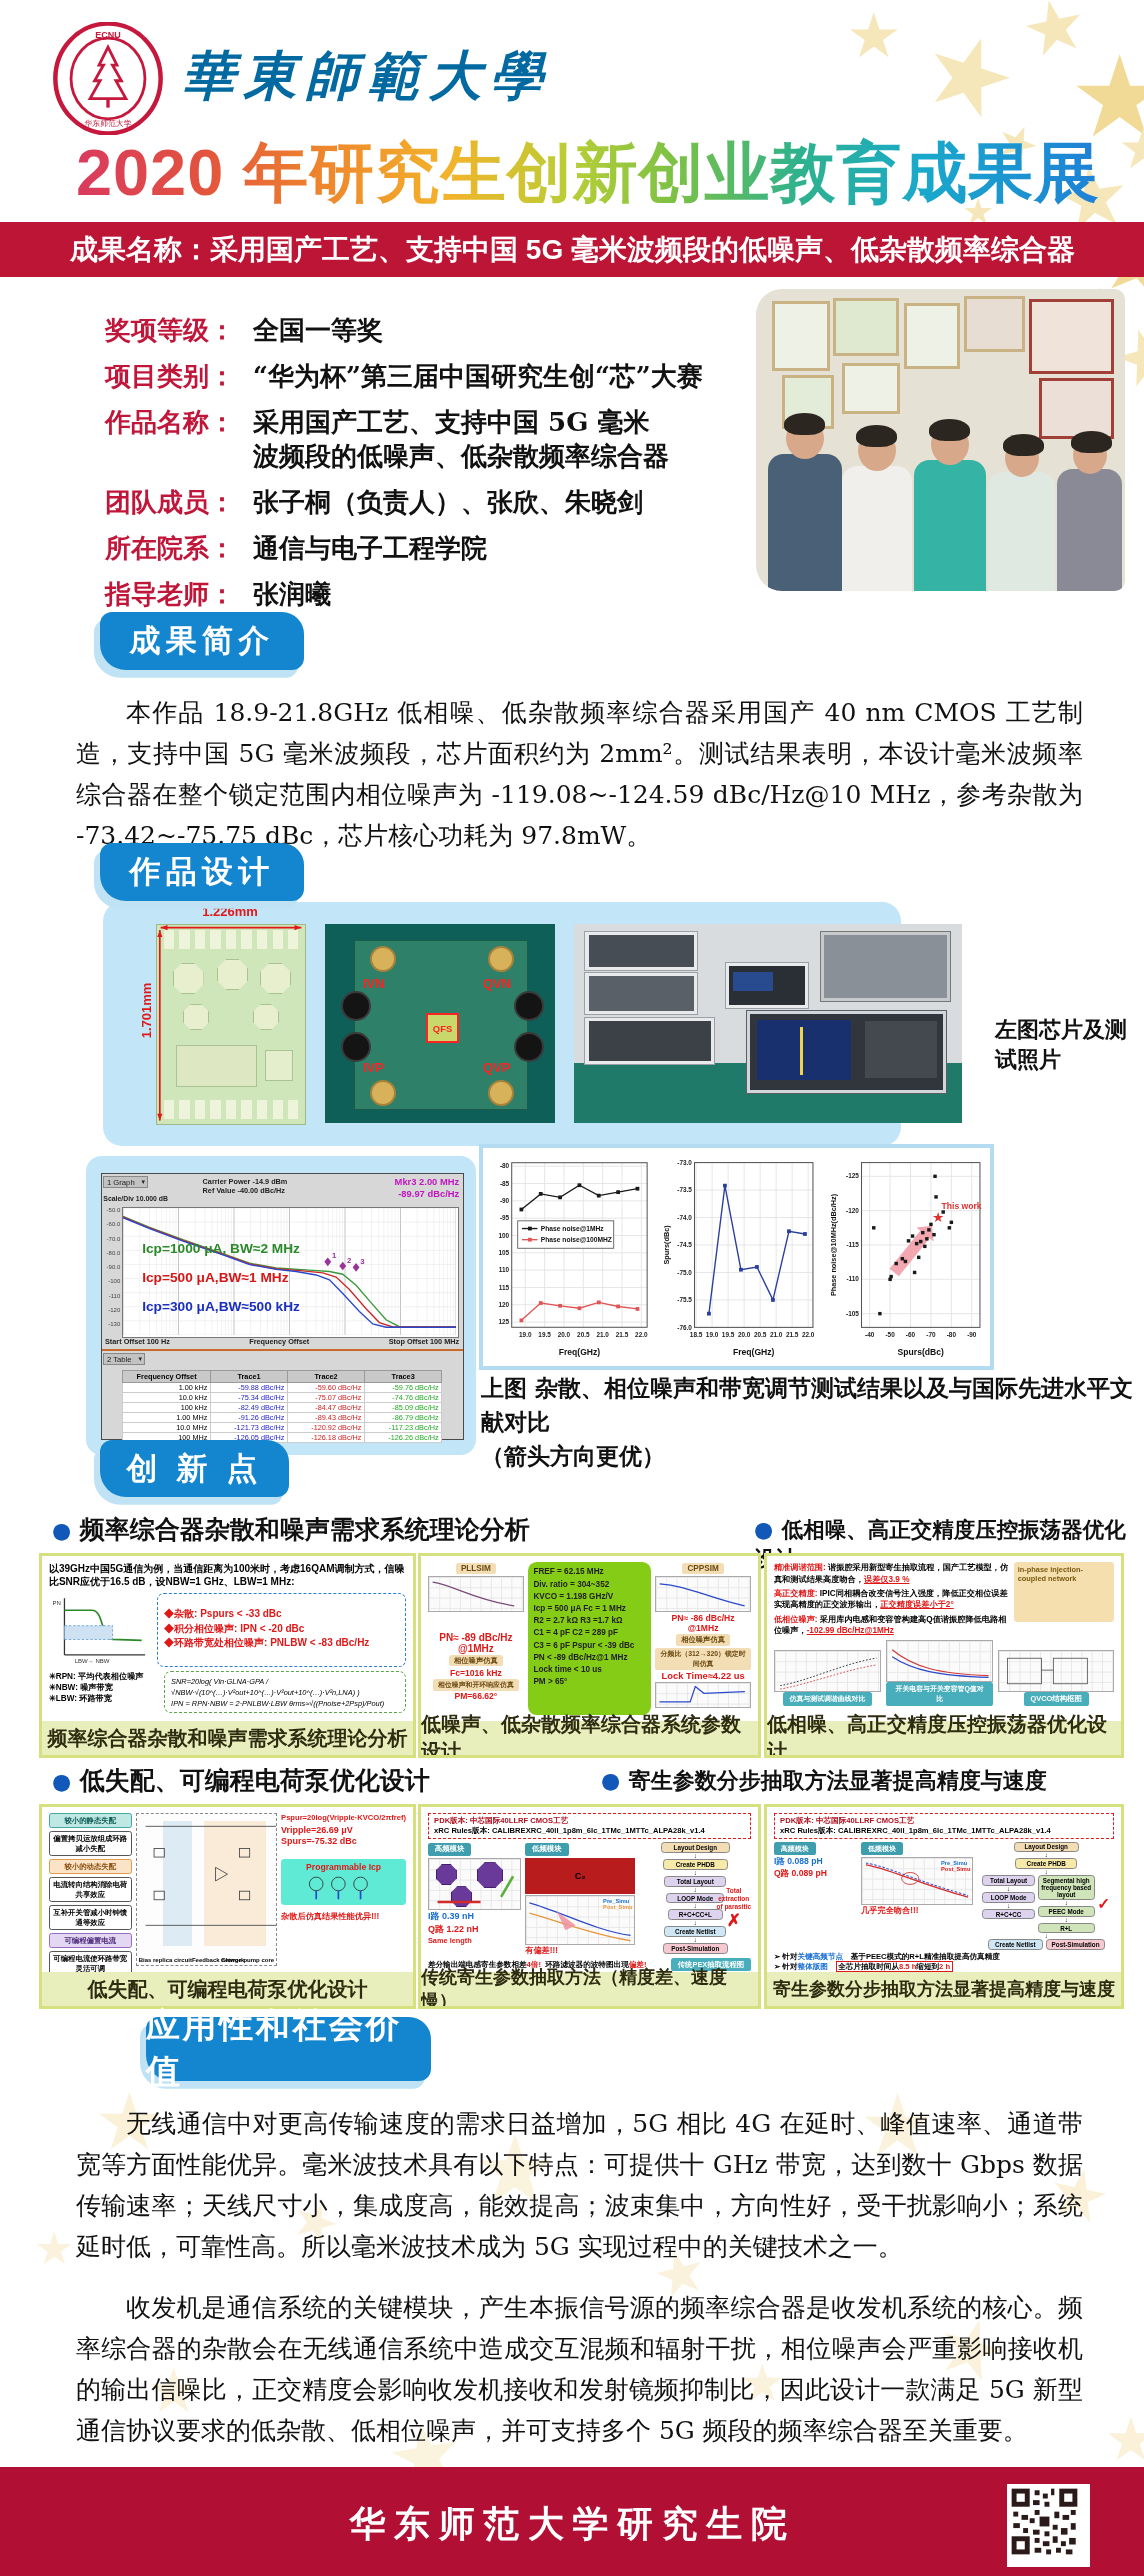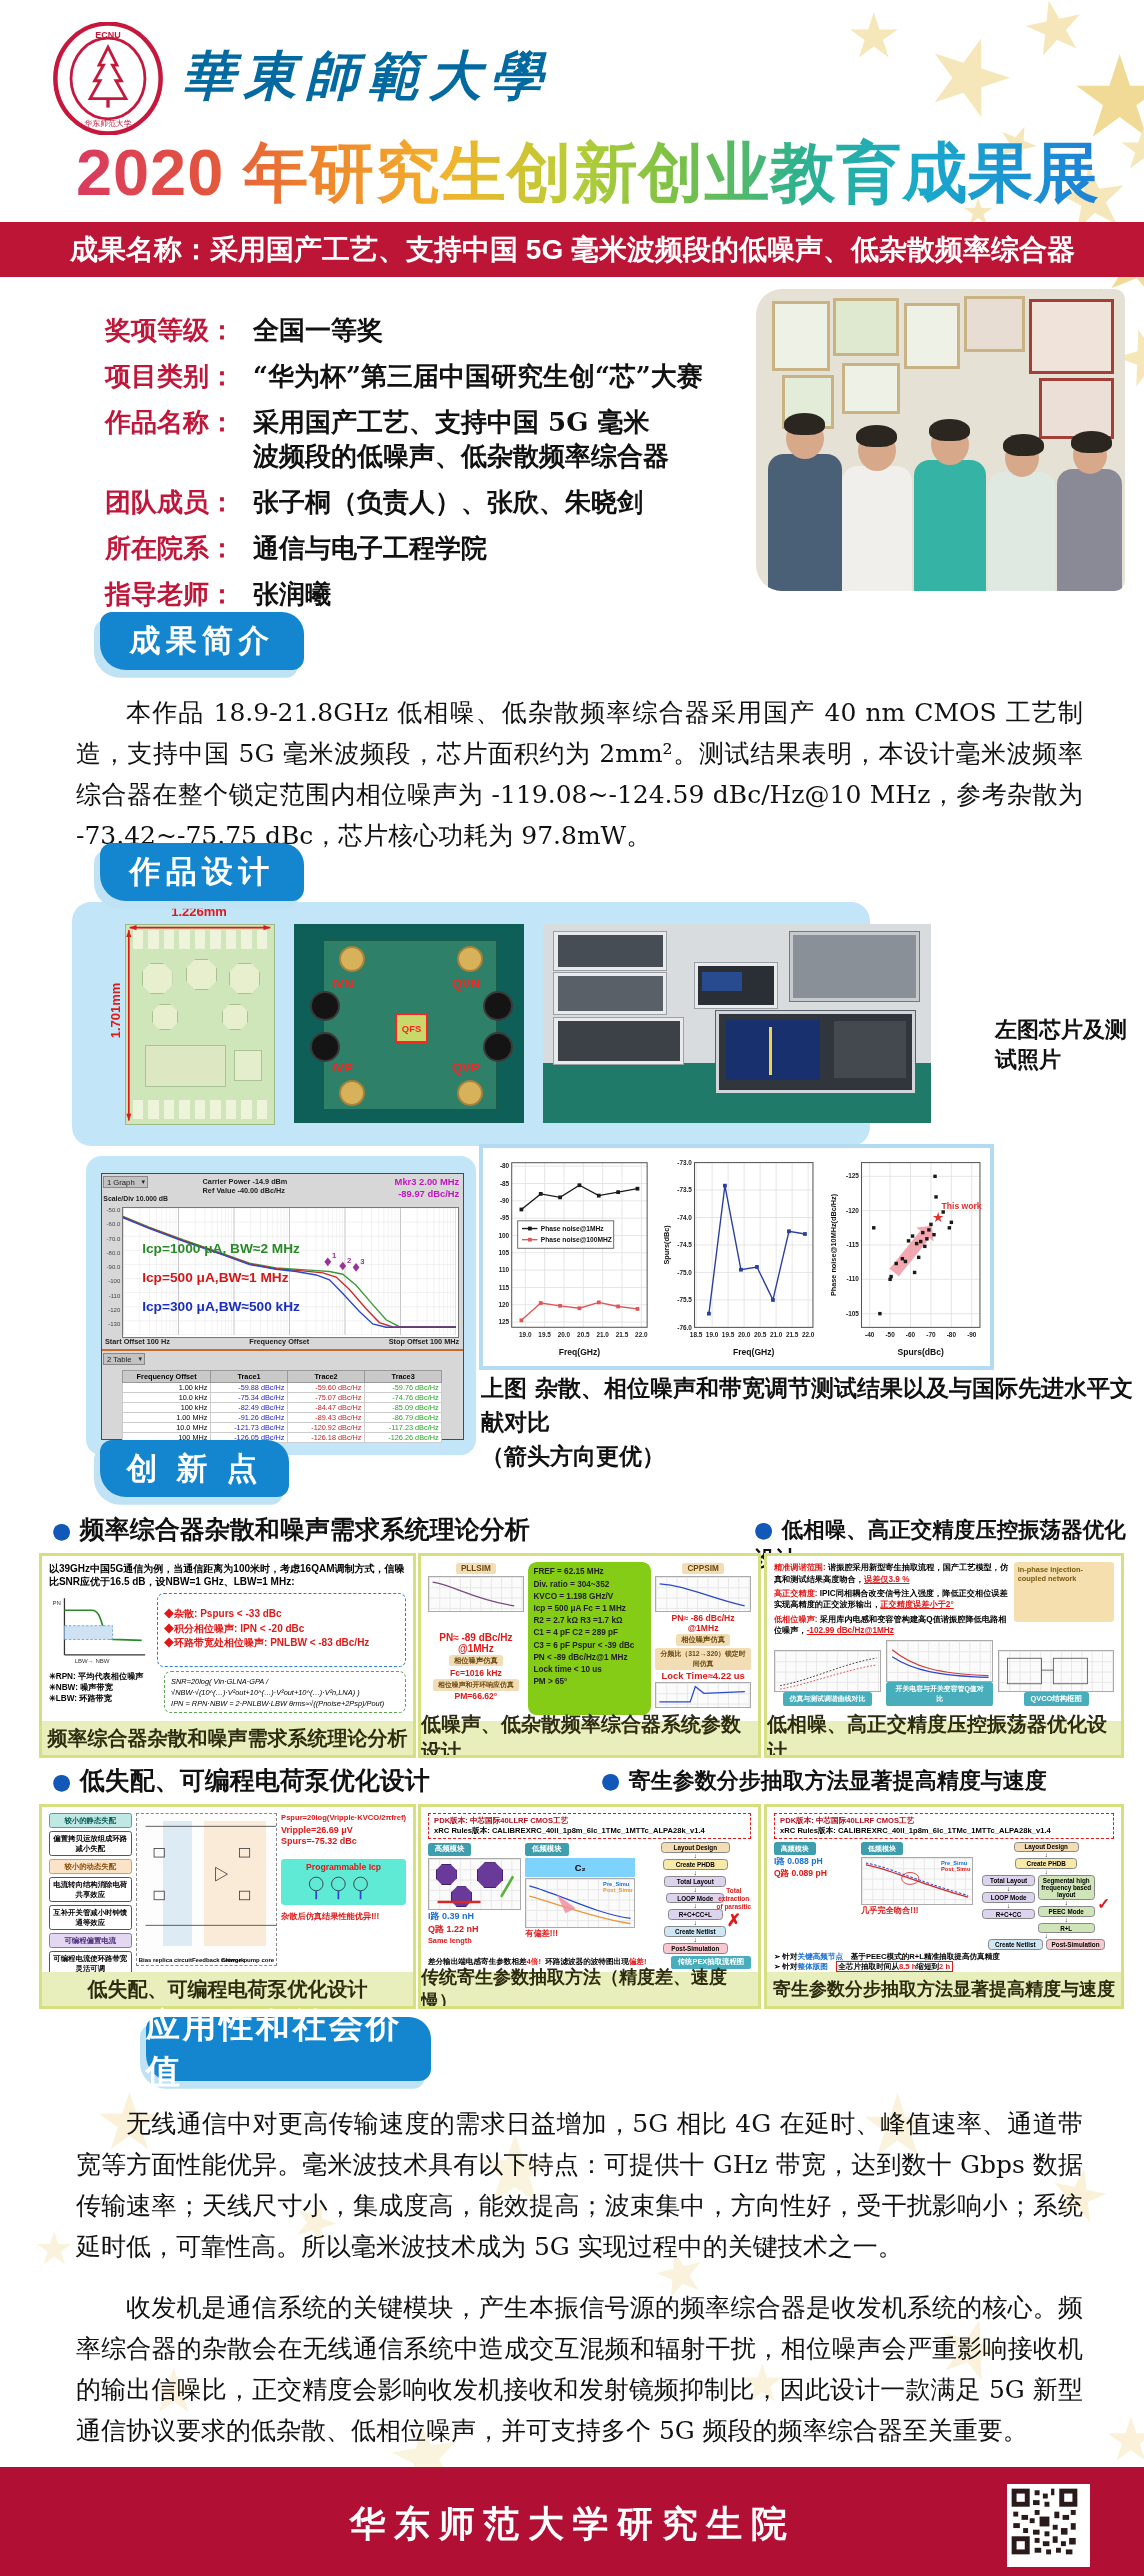--- a/index.html
+++ b/index.html
@@ -29,21 +29,21 @@
   .p-head:before{content:"";position:absolute;left:-1.7px;top:-5.2px;width:41px;height:22px;border-radius:50% 50% 40% 40%;background:#2c2621;}
   .p-body{border-radius:15.5px 15.5px 0 0;margin-top:-5.2px;}
   
   .badge{position:absolute;background:#1486cf;color:#fff;font-weight:bold;
     border-radius:12px 22px 12px 26px;box-shadow:-6px 7.7px 0 #bfe3f5;display:flex;align-items:center;
     justify-content:center;z-index:3;letter-spacing:5.2px;}
   
   .para{position:absolute;left:76px;width:1007px;font-family:"DejaVu Serif",serif;font-size:25px;
     line-height:41px;color:#111;text-indent:2em;z-index:2;text-align:justify;}
   
-  .design-box{position:absolute;left:72px;top:902px;width:798px;height:244px;background:#c3e5f8;border-radius:19px;z-index:2;text-decoration:underline;}
+  .design-box{position:absolute;left:103px;top:902px;width:798px;height:244px;background:#c3e5f8;border-radius:19px;z-index:2;text-decoration:underline;}
   .chip-die{position:absolute;left:53px;top:22px;width:148px;height:199px;background:#cfe6bb;border:0.9px solid #9db98a;}
   .pad-row{position:absolute;left:6.9px;right:6.9px;height:19px;background:repeating-linear-gradient(90deg,#eef4da 0 10.3px,#cfe6bb 10.3px 15.5px);}
   .octa{position:absolute;width:29px;height:29px;background:#e7efce;border:1.7px solid #a9c290;
     clip-path:polygon(30% 0,70% 0,100% 30%,100% 70%,70% 100%,30% 100%,0 70%,0 30%);}
   .dim-w{position:absolute;left:53px;top:1.7px;width:148px;text-align:center;color:#e01818;font-size:13px;font-weight:bold;}
   .dim-h{position:absolute;left:15.5px;top:101px;color:#e01818;font-size:13px;font-weight:bold;transform:rotate(-90deg);transform-origin:center;}
   .pcb{position:absolute;left:222px;top:22px;width:230px;height:199px;background:#0e5f57;}
   .pcb-board{position:absolute;left:29px;top:15.5px;width:172px;height:168px;background:#2e8068;border:1.7px solid #1c5a49;}
   .sma{position:absolute;width:22px;height:22px;border-radius:50%;background:#d8b25a;border:2.6px solid #a8823a;}
   .knob{position:absolute;width:26px;height:26px;border-radius:50%;background:#141414;border:2.6px solid #3a3a3a;}
@@ -812,21 +812,21 @@
                 <path d="M84 44 L98 20" stroke="#5ab03a" stroke-width="3" fill="none"></path>
                 <path d="M10 50 L60 50" stroke="#d42a2a" stroke-width="3" fill="none"></path>
               </svg>
           </div>
           <div class="blueb" style="font-size:9px;">I路 0.39 nH</div>
           <div class="redb" style="font-size:9px;">Q路 1.22 nH</div>
           <div class="redb" style="font-size:7.4px;">Same length</div>
         </div>
         <div style="width:110px;">
           <span class="chipteal" style="font-size:7.4px;background:#3f9eae;">低频模块</span>
-          <div style="height:19px;background:#7dd3fc;margin-top:1.7px;display:flex;align-items:center;justify-content:center;font-weight:bold;font-size:9.4px;">C₂</div>
+          <div style="height:36px;background:#b91c1c;margin-top:1.7px;display:flex;align-items:center;justify-content:center;font-weight:bold;font-size:9.4px;">C₂</div>
           <div class="minifig" style="height:48px;margin-top:1.7px;">
             <svg width="100%" height="100%" viewBox="0 0 126 56">
               <path d="M4 8 C40 18 80 40 122 46" fill="none" stroke="#2a48cc" stroke-width="1.4"></path>
               <path d="M4 20 C40 30 80 46 122 52" fill="none" stroke="#e8963a" stroke-width="1.4"></path>
               <polygon points="36,18 58,34 46,40" fill="#f0919e" opacity=".85"></polygon>
             </svg>
             <div style="position:absolute;right:1.7px;top:1.7px;font-size:5.7px;font-weight:bold;"><span class="blueb">Pre_Simu</span><br><span style="color:#e8963a;">Post_Simu</span></div>
           </div>
           <div class="redb" style="font-size:8.2px;">有偏差!!!</div>
         </div>

